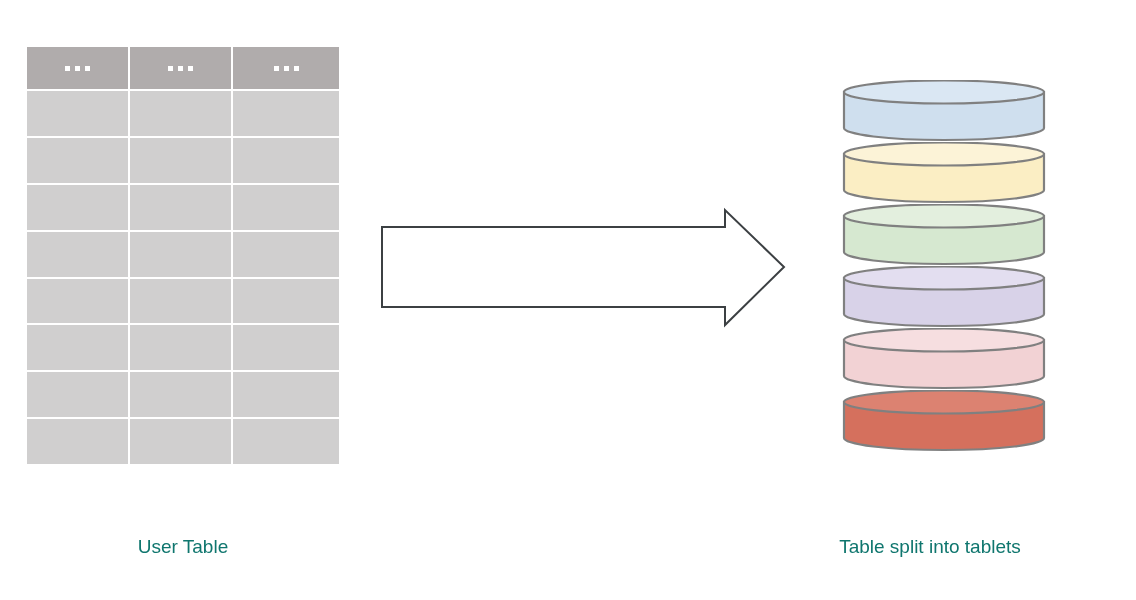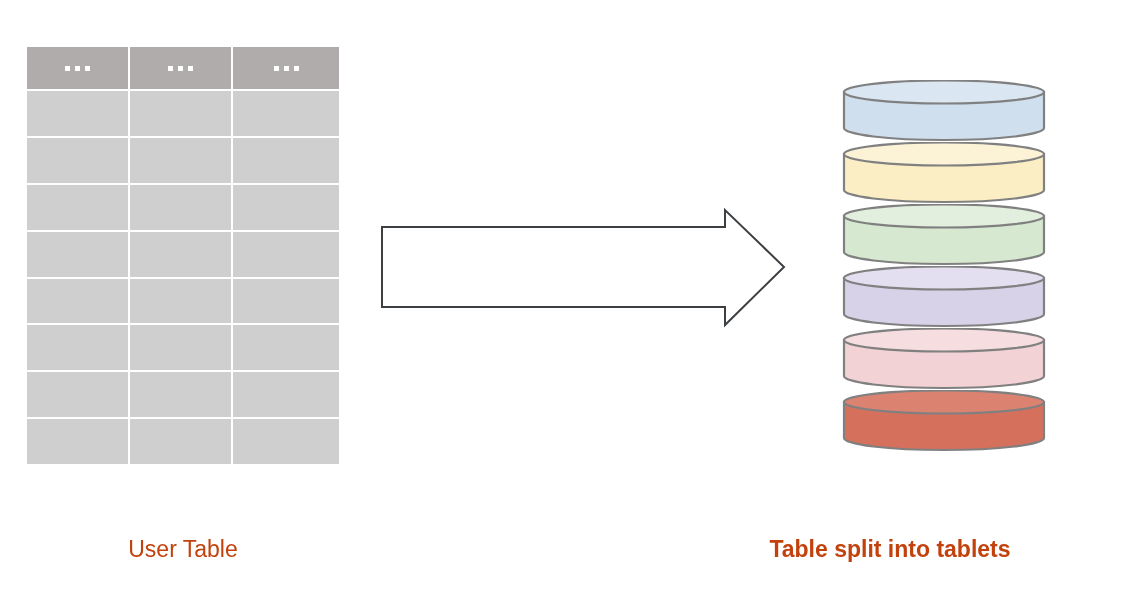--- a/index.html
+++ b/index.html
@@ -117,35 +117,34 @@
   }
   .tablet svg {
     display: block;
     width: 206px;
     height: 62px;
   }
 
   
   .caption {
     position: absolute;
-    font-size: 23px;
-    color: #c2410c;
+    font-size: 19px;
+    color: #0f766e;
     white-space: nowrap;
     text-align: center;
   }
   .caption-user-table {
     left: 0;
     top: 536px;
     width: 366px;
   }
   .caption-tablets {
-    left: 720px;
+    left: 760px;
     top: 536px;
     width: 340px;
-    font-weight: bold;
   }
 </style>
 </head>
 <body style="background: rgb(255, 255, 255);">
 
 <div id="diagram-canvas">
 
   <div class="user-table" style="background: rgb(255, 255, 255);">
 
     <div class="table-row header-row">

